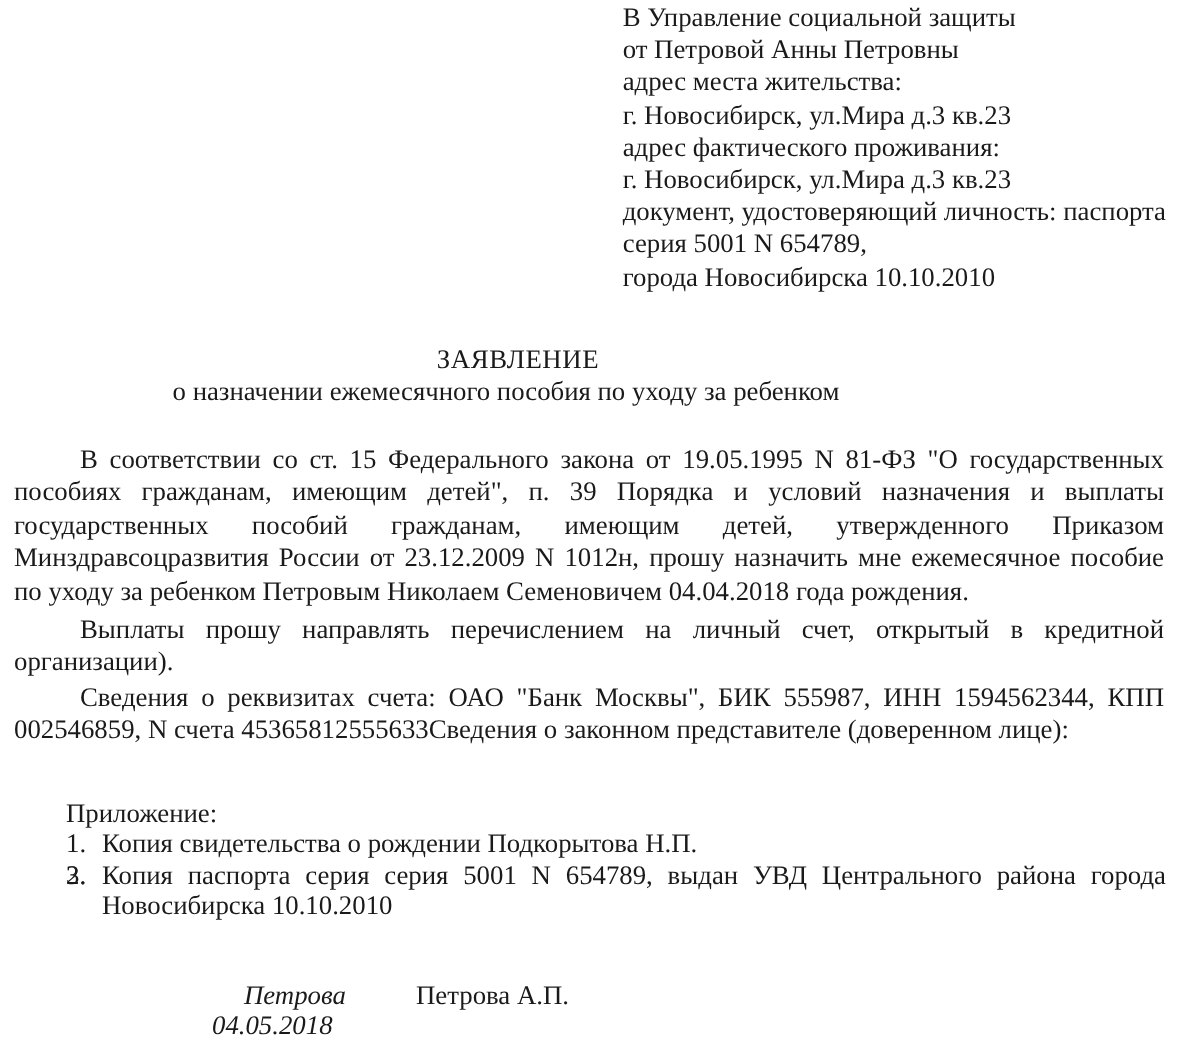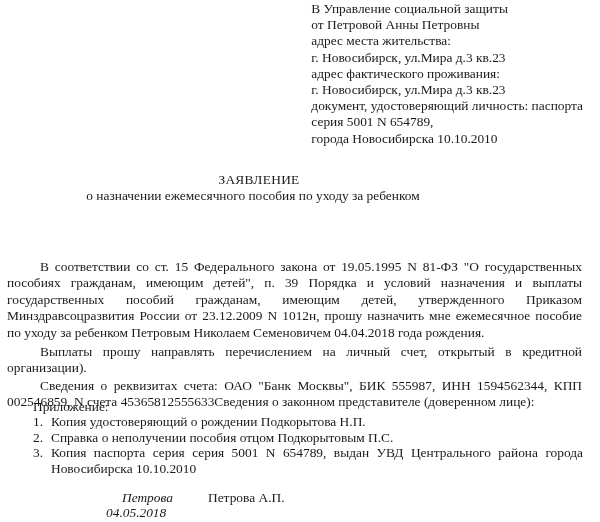--- a/index.html
+++ b/index.html
@@ -13,21 +13,20 @@
       position: absolute; right: 17px; top: 1px; 
       line-height: 16.2px;
     }
     .addressee div { white-space: nowrap; }
     .title-block { position: absolute; left: 0; width: 528px; top: 172px; text-align: center; line-height: 16px; }
     .title-block .t1 { letter-spacing: 0.3px; margin-left: -10px; }
     .title-block .t2 { margin-left: -22px; }
     .para {
       position: absolute; left: 7px; width: 575px; text-align: justify;
       line-height: 16.4px;
-      margin-top: 37px;
     }
     .para p { margin: 0; text-indent: 33px; }
     .p1 { top: 222px; }
     .p2 { top: 307px; }
     .p3 { top: 341px; }
     .attach { position: absolute; left: 33px; top: 399px; width: 550px; line-height: 15.4px; }
     .attach ol { margin: 0; padding: 0; list-style: none; }
     .attach li { position: relative; padding-left: 18px; text-align: justify; }
     .attach li .num { position: absolute; left: 0; top: 0; }
     .sig { position: absolute; top: 490px; line-height: 15px; }
@@ -67,25 +66,24 @@
 
   <div class="para p3">
     <p>Сведения о реквизитах счета: ОАО "Банк Москвы", БИК 555987, ИНН 1594562344, КПП 002546859, N счета 45365812555633Сведения о законном представителе (доверенном лице):</p>
   </div>
 
   <div class="attach">
     <div>Приложение:</div>
     <ol>
       <li>
         <span class="num">1.</span>
-        <span>Копия удостоверяющий о рождении Подкорытова Н.П.</span>
+        <span>Копия свидетельства о рождении Подкорытова Н.П.</span>
       </li>
       <li>
         <span class="num">2.</span>
-        <span>Справка о неполучении пособия отцом Подкорытовым П.С.</span>
       </li>
       <li>
         <span class="num">3.</span>
         <span>Копия паспорта серия серия 5001 N 654789, выдан УВД Центрального района города Новосибирска 10.10.2010</span>
       </li>
     </ol>
   </div>
 
   <div class="sig sig-hand">Петрова</div>
   <div class="sig sig-date">04.05.2018</div>

